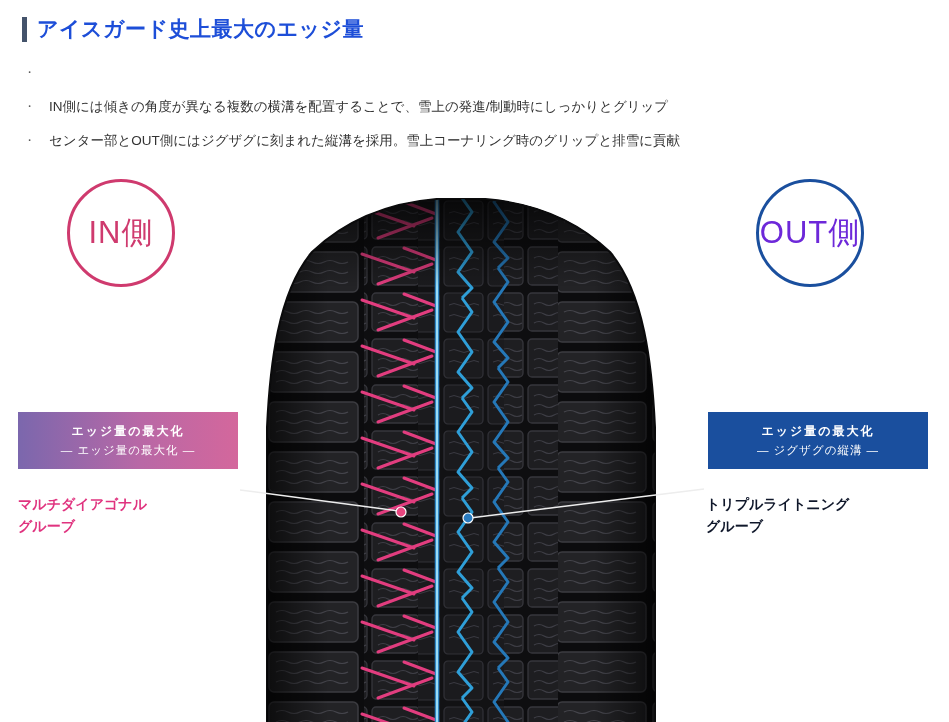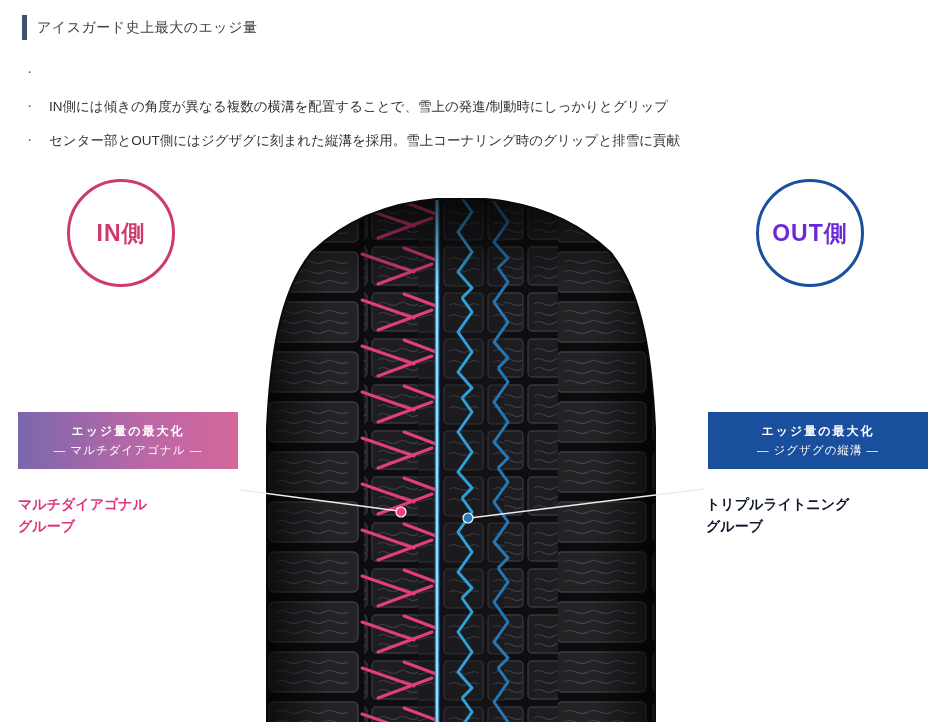--- a/index.html
+++ b/index.html
@@ -5,32 +5,32 @@
   html,body { margin:0; padding:0; }
   body {
     width:949px; height:722px; background:#ffffff; overflow:hidden;
     font-family:"Liberation Sans","DejaVu Sans",sans-serif; position:relative;
   }
   .page { position:absolute; inset:0; }
 
   
   .header { position:absolute; left:22px; top:15px; display:flex; align-items:center; gap:10px; }
   .header-bar { width:5px; height:25px; background:#44536b; }
-  .page-title { font-size:14px; font-weight:normal; color:#404040; letter-spacing:.5px; }
+  .page-title { font-size:21px; font-weight:bold; color:#1d4ed8; letter-spacing:.5px; }
 
   
   .bullets { position:absolute; left:24px; top:63px; margin:0; padding:0; list-style:none; }
   .bullets li { display:flex; gap:14px; margin-bottom:14px; font-size:13.5px; color:#333; line-height:1.5; }
   .bullet-mark { color:#555; font-size:11px; line-height:1.8; }
 
   
   .side-circle {
     position:absolute; width:102px; height:102px; border-radius:50%;
     display:flex; align-items:center; justify-content:center;
-    font-size:23px; font-weight:700; background:#fff; letter-spacing:1px;
+    font-size:31px; font-weight:400; background:#fff; letter-spacing:1px;
   }
   .in-circle  { left:67px;  top:179px; border:3px solid #cf3a6e; color:#cf3a6e; }
   .out-circle { left:756px; top:179px; border:3px solid #1a4f9e; color:#6d28d9; }
 
   
   .tire { position:absolute; left:266px; top:198px; }
 
   
   .callout-box {
     position:absolute; top:412px; width:220px; height:57px; color:#fff; text-align:center;
@@ -172,21 +172,21 @@
       </g>
 
       <rect width="390" height="525" fill="url(#sideShade)"></rect>
       <rect width="390" height="90" fill="url(#topShade)"></rect>
     </g>
     <path d="M0,525 L0,260 C2,160 14,92 46,54 C88,14 140,0 195,0 C250,0 302,14 344,54 C376,92 388,160 390,260 L390,525" fill="none" stroke="#0b0b0c" stroke-width="2"></path>
   </svg>
 
   <div class="callout-box left-box">
     <div class="t">エッジ量の最大化</div>
-    <div class="s">― マルチダイアゴナル ―</div>
+    <div class="s">― エッジ量の最大化 ―</div>
   </div>
 
   <div class="callout-box right-box">
     <div class="t">エッジ量の最大化</div>
     <div class="s">― ジグザグの縦溝 ―</div>
   </div>
 
   <div class="caption caption-left">
     <span>マルチダイアゴナル</span>
     <span>グルーブ</span>

